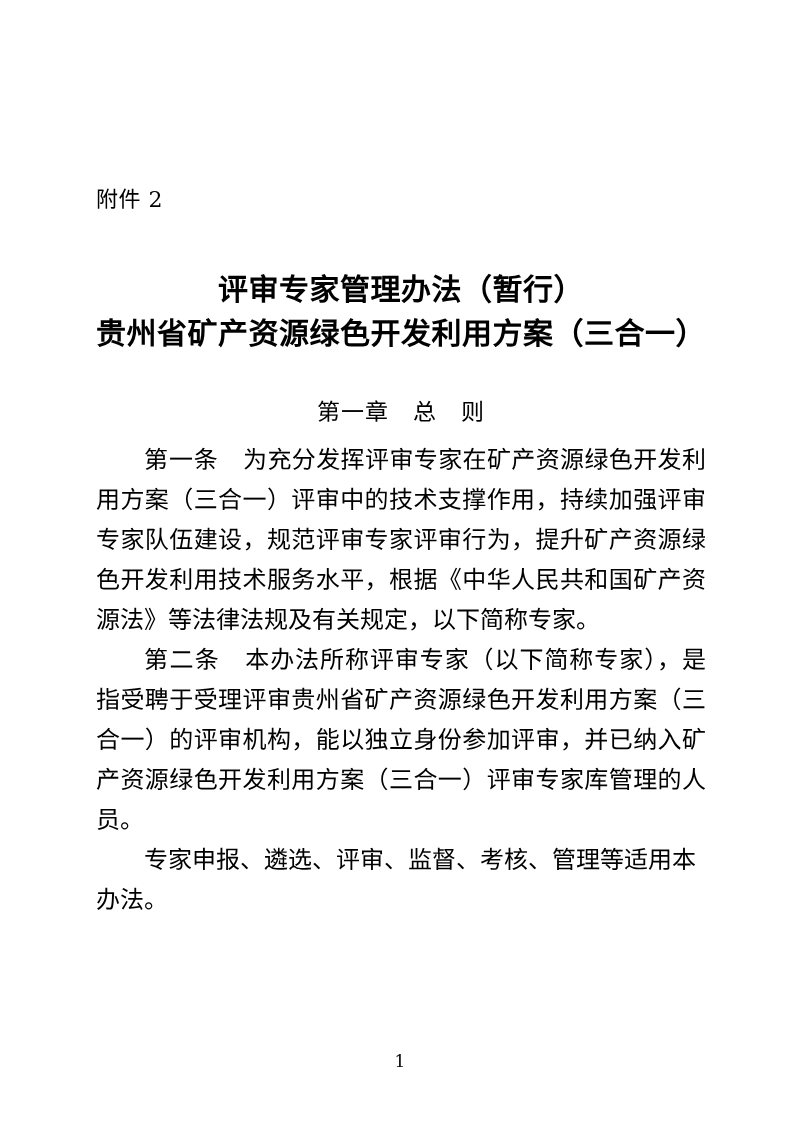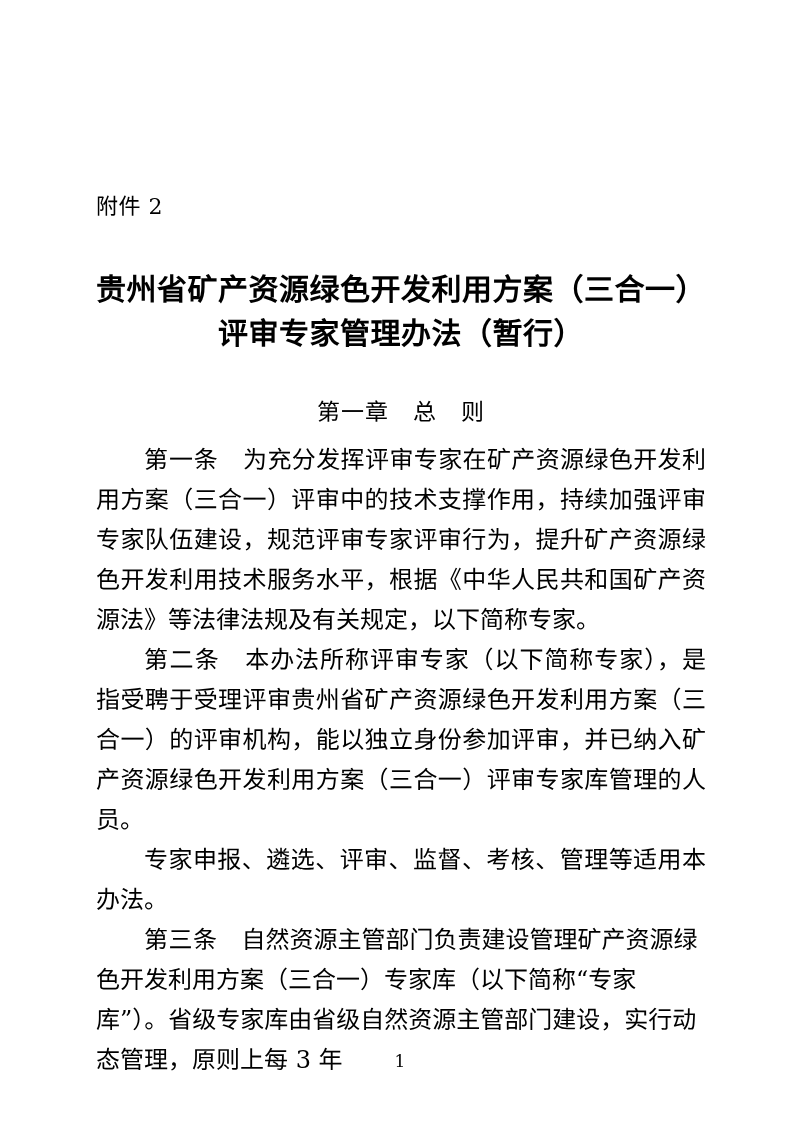--- a/index.html
+++ b/index.html
@@ -29,21 +29,21 @@
   .content {
     position: absolute;
     left: 96px;
     top: 0;
     width: 610px;
   }
 
   .attachment-label {
     position: absolute;
     left: 0;
-    top: 191px;
+    top: 184px;
     font-family: "DejaVu Serif", "Liberation Serif", serif;
     font-size: 22px;
     line-height: 32px;
     letter-spacing: 0.5px;
     white-space: nowrap;
   }
 
   .doc-title {
     position: absolute;
     left: 0;
@@ -121,42 +121,39 @@
 </head>
 <body>
 
 <div class="page">
 
   <div class="content">
 
     <div class="attachment-label">附件 2</div>
 
     <div class="doc-title">
+      <span class="title-line">评审专家管理办法（暂行）</span>
       <span class="title-line">贵州省矿产资源绿色开发利用方案（三合一）</span>
-      <span class="title-line">评审专家管理办法（暂行）</span>
     </div>
 
     <div class="chapter-heading">第一章　总　则</div>
 
     <div class="body-block">
 
       <p class="para">
         <span class="marker">第一条</span><span class="marker-gap"></span><span>为充分发挥评审专家在矿产资源绿色开发利用方案（三合一）评审中的技术支撑作用，持续加强评审专家队伍建设，规范评审专家评审行为，提升矿产资源绿色开发利用技术服务水平，根据《中华人民共和国矿产资源法》等法律法规及有关规定，以下简称专家。</span>
       </p>
 
       <p class="para">
         <span class="marker">第二条</span><span class="marker-gap"></span><span>本办法所称评审专家（以下简称专家），是指受聘于受理评审贵州省矿产资源绿色开发利用方案（三合一）的评审机构，能以独立身份参加评审，并已纳入矿产资源绿色开发利用方案（三合一）评审专家库管理的人员。</span>
       </p>
 
       <p class="para">
         <span>专家申报、遴选、评审、监督、考核、管理等适用本办法。</span>
       </p>
 
-      <p class="para">
-        <span class="marker">第三条</span><span class="marker-gap"></span><span>自然资源主管部门负责建设管理矿产资源绿色开发利用方案（三合一）专家库（以下简称“专家库”）。省级专家库由省级自然资源主管部门建设，实行动态管理，原则上每 3 年</span>
-      </p>
 
     </div>
   </div>
 
   <div class="page-number">1</div>
 
 </div>
 
 </body></html>

